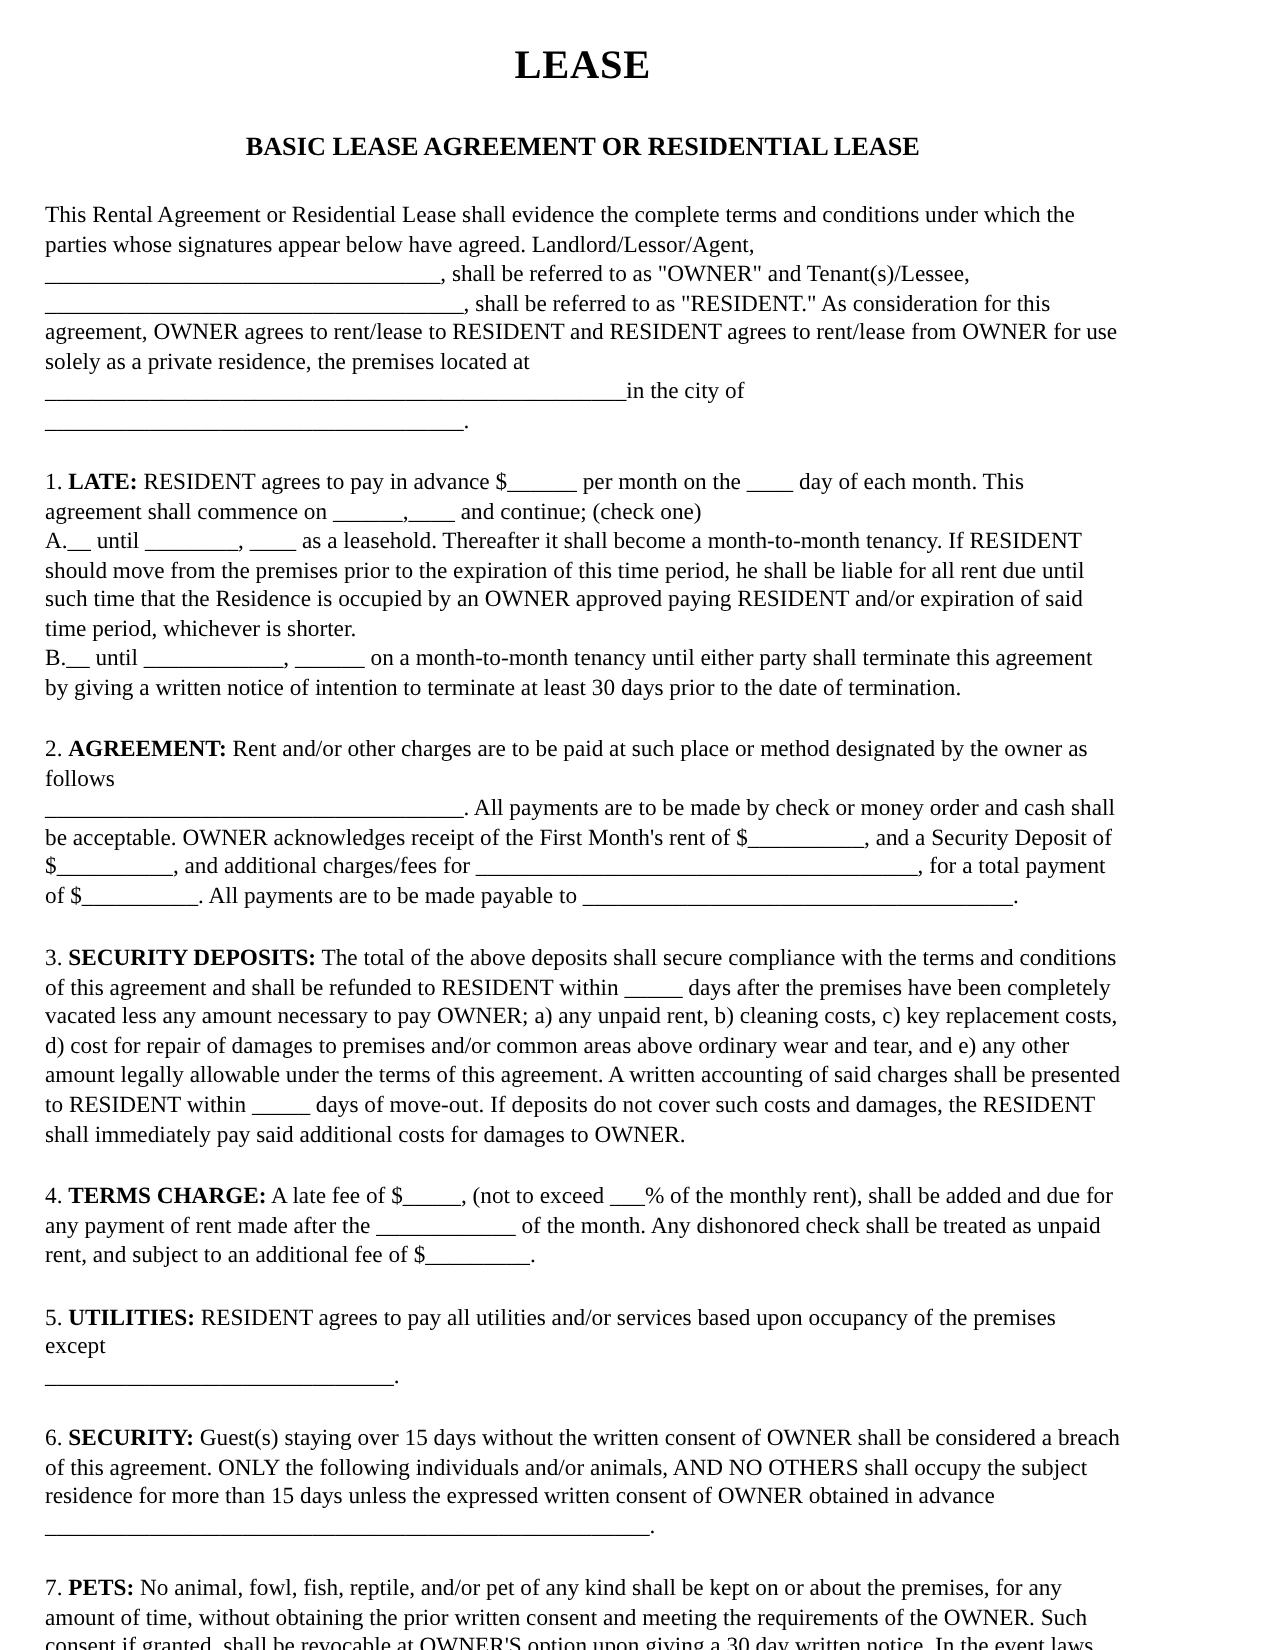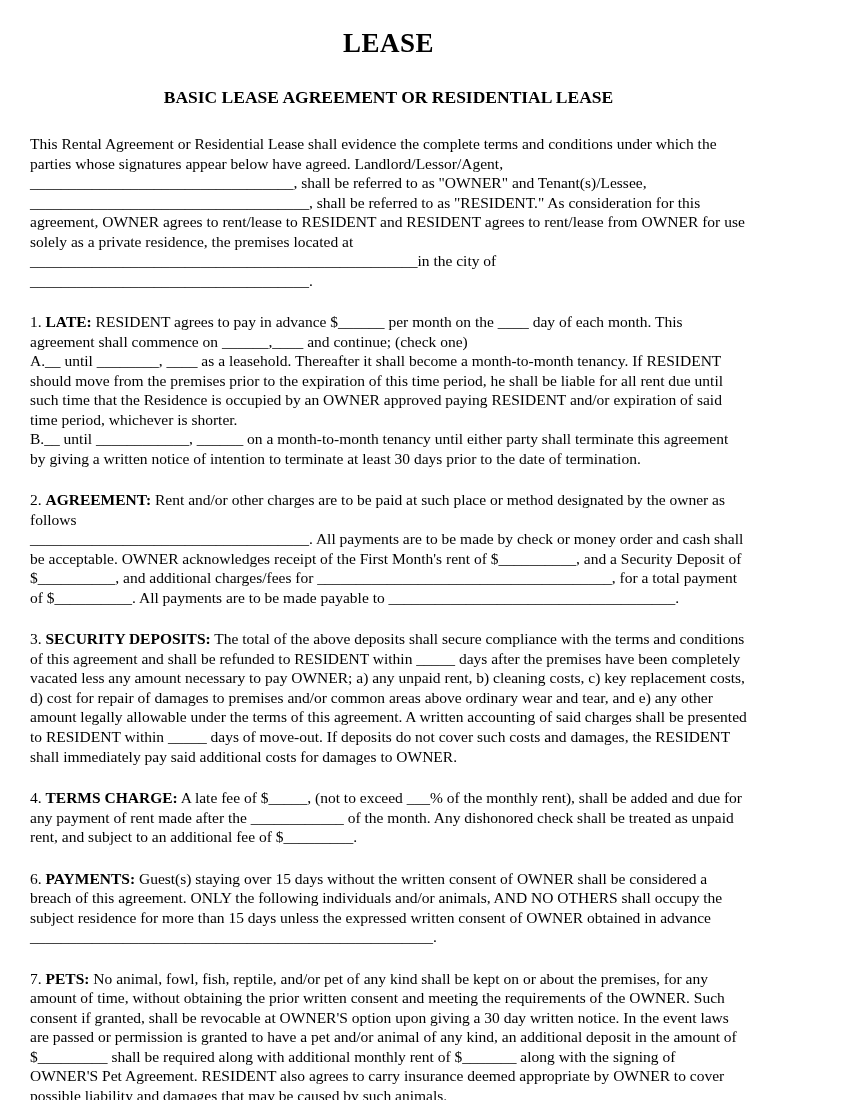--- a/index.html
+++ b/index.html
@@ -59,19 +59,21 @@
 A.__ until ________, ____ as a leasehold. Thereafter it shall become a month-to-month tenancy. If RESIDENT should move from the premises prior to the expiration of this time period, he shall be liable for all rent due until such time that the Residence is occupied by an OWNER approved paying RESIDENT and/or expiration of said time period, whichever is shorter.
 B.__ until ____________, ______ on a month-to-month tenancy until either party shall terminate this agreement by giving a written notice of intention to terminate at least 30 days prior to the date of termination.</span></p>
 
   <p class="para"><span>2. </span><span class="section-label">AGREEMENT:</span><span> Rent and/or other charges are to be paid at such place or method designated by the owner as follows
 ____________________________________. All payments are to be made by check or money order and cash shall be acceptable. OWNER acknowledges receipt of the First Month's rent of $__________, and a Security Deposit of $__________, and additional charges/fees for ______________________________________, for a total payment of $__________. All payments are to be made payable to _____________________________________.</span></p>
 
   <p class="para"><span>3. </span><span class="section-label">SECURITY DEPOSITS:</span><span> The total of the above deposits shall secure compliance with the terms and conditions of this agreement and shall be refunded to RESIDENT within _____ days after the premises have been completely vacated less any amount necessary to pay OWNER; a) any unpaid rent, b) cleaning costs, c) key replacement costs, d) cost for repair of damages to premises and/or common areas above ordinary wear and tear, and e) any other amount legally allowable under the terms of this agreement. A written accounting of said charges shall be presented to RESIDENT within _____ days of move-out. If deposits do not cover such costs and damages, the RESIDENT shall immediately pay said additional costs for damages to OWNER.</span></p>
 
   <p class="para"><span>4. </span><span class="section-label">TERMS CHARGE:</span><span> A late fee of $_____, (not to exceed ___% of the monthly rent), shall be added and due for any payment of rent made after the ____________ of the month. Any dishonored check shall be treated as unpaid rent, and subject to an additional fee of $_________.</span></p>
 
+  <p class="para"><span>5. </span><span class="section-label">UTILITIES:</span><span> RESIDENT agrees to pay all utilities and/or services based upon occupancy of the premises except
+______________________________.</span></p>
 
-  <p class="para"><span>6. </span><span class="section-label">PAYMENTS:</span><span> Guest(s) staying over 15 days without the written consent of OWNER shall be considered a breach of this agreement. ONLY the following individuals and/or animals, AND NO OTHERS shall occupy the subject residence for more than 15 days unless the expressed written consent of OWNER obtained in advance
+  <p class="para"><span>6. </span><span class="section-label">SECURITY:</span><span> Guest(s) staying over 15 days without the written consent of OWNER shall be considered a breach of this agreement. ONLY the following individuals and/or animals, AND NO OTHERS shall occupy the subject residence for more than 15 days unless the expressed written consent of OWNER obtained in advance
 ____________________________________________________.</span></p>
 
   <p class="para"><span>7. </span><span class="section-label">PETS:</span><span> No animal, fowl, fish, reptile, and/or pet of any kind shall be kept on or about the premises, for any amount of time, without obtaining the prior written consent and meeting the requirements of the OWNER. Such consent if granted, shall be revocable at OWNER'S option upon giving a 30 day written notice. In the event laws are passed or permission is granted to have a pet and/or animal of any kind, an additional deposit in the amount of $_________ shall be required along with additional monthly rent of $_______ along with the signing of OWNER'S Pet Agreement. RESIDENT also agrees to carry insurance deemed appropriate by OWNER to cover possible liability and damages that may be caused by such animals.</span></p>
 
 </div>
 
 </body></html>

